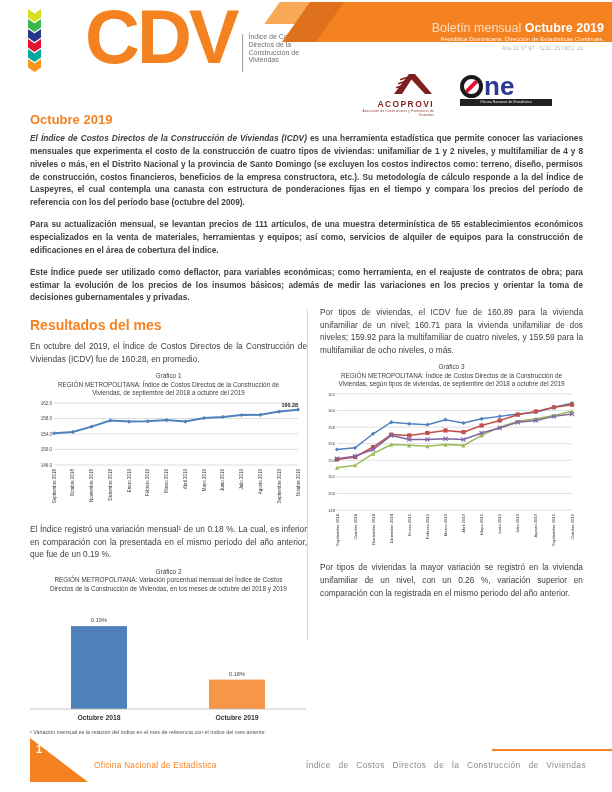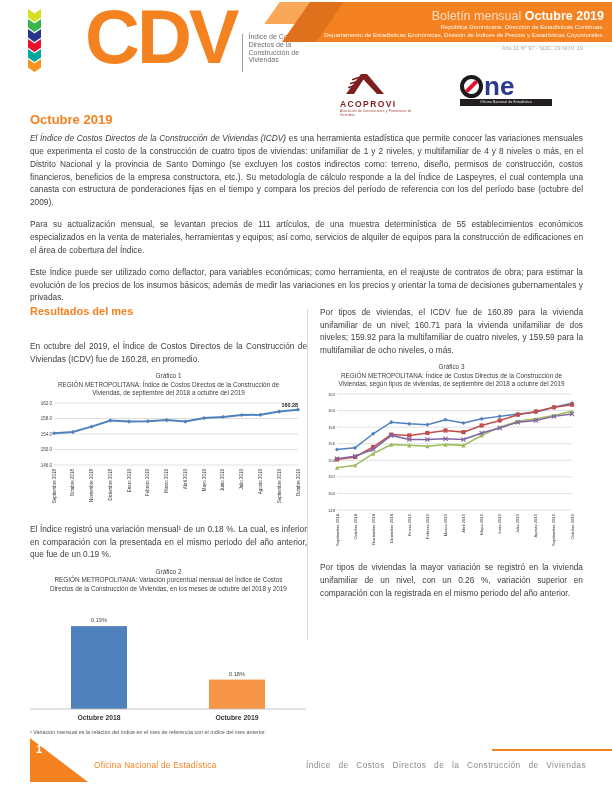--- a/index.html
+++ b/index.html
@@ -16,41 +16,41 @@
   .icdv-sep{width:1px;height:38px;background:#9d9fa2;margin:28px 5px 0 6px;}
   .icdv-tagline{margin-top:27px;font-size:7px;line-height:1.12;color:#6D6E71;white-space:pre-line;}
   
   .banner-main{position:absolute;left:296px;top:2px;width:316px;height:40px;background:#F58220;
     clip-path:polygon(20px 0,100% 0,100% 100%,0 100%);z-index:2;}
   .banner-light{position:absolute;left:272px;top:2px;width:58px;height:22px;background:#F9A857;
     transform:skewX(-35deg);z-index:1;}
   .banner-dark{position:absolute;left:296px;top:2px;width:34px;height:40px;background:#E0711C;
     transform:skewX(-35deg);z-index:3;}
   .banner-text{position:absolute;right:0;top:2px;width:300px;height:40px;z-index:4;
-    text-align:right;padding-right:8px;box-sizing:border-box;padding-top:8px;color:#fff;}
+    text-align:right;padding-right:8px;box-sizing:border-box;padding-top:20px;color:#fff;}
   .banner-line1{font-size:12.5px;line-height:13px;}
   .banner-line1 .light{color:rgba(255,255,255,.72);}
   .banner-line1 .bold{font-weight:bold;color:#fff;}
   .banner-sub{font-size:6.1px;line-height:7.6px;color:rgba(255,255,255,.93);}
   .issue{position:absolute;right:29px;top:45px;font-size:5.6px;color:#A7A9AC;}
   
-  .acoprovi{position:absolute;left:340px;top:72px;width:84px;text-align:left;color:#7E1F1F;}
+  .acoprovi{position:absolute;left:350px;top:72px;width:84px;text-align:right;color:#7E1F1F;}
   .acoprovi-name{font-size:8.5px;font-weight:bold;letter-spacing:1.4px;margin-top:1px;}
   .acoprovi-tag{font-size:3.1px;letter-spacing:.2px;color:#9d3b33;}
   .one{position:absolute;left:460px;top:74px;width:92px;text-align:center;}
   .one-row{display:flex;align-items:center;justify-content:flex-start;height:24px;}
   .one-o{width:15px;height:15px;border:4px solid #1a1a1a;border-radius:50%;position:relative;overflow:hidden;}
   .one-o i{position:absolute;left:-2px;top:5px;width:20px;height:4px;background:#E8112D;transform:rotate(-45deg);}
   .one-ne{font-size:26px;font-weight:bold;color:#2B3990;line-height:22px;margin-left:1px;}
   .one-cap{margin-top:1px;background:#231F20;color:#fff;font-size:3.3px;line-height:7px;letter-spacing:.2px;}
   
   .h-month{position:absolute;left:30px;top:112px;font-size:13px;font-weight:bold;color:#F58220;}
-  .intro{position:absolute;left:30px;top:132px;width:553px;}
+  .intro{position:absolute;left:30px;top:132px;width:553px;font-weight:bold;}
   .intro p{margin:0 0 9px;font-size:8.3px;line-height:1.55;text-align:justify;}
-  .h-results{position:absolute;left:30px;top:305px;font-size:11px;font-weight:bold;color:#F58220;}
+  .h-results{position:absolute;left:30px;top:317px;font-size:14px;font-weight:bold;color:#F58220;}
   .col-divider{position:absolute;left:307px;top:309px;width:1px;height:331px;background:#D8D8D8;}
   .col-left{position:absolute;left:30px;top:340px;width:277px;}
   .col-right{position:absolute;left:320px;top:306px;width:263px;}
   .col-p{font-size:8.3px;line-height:1.52;text-align:justify;margin:0;}
   .chart-title{margin-top:7px;font-size:6.4px;line-height:1.3;color:#3F3F3F;text-align:center;padding:0 14px;}
   .chart{margin-top:2px;}
   
   .footnote{position:absolute;left:30px;top:729px;font-size:5.4px;color:#555;}
   .pg-tri{position:absolute;left:30px;top:738px;width:58px;height:44px;background:#F58220;
     clip-path:polygon(0 0,100% 100%,0 100%);}

